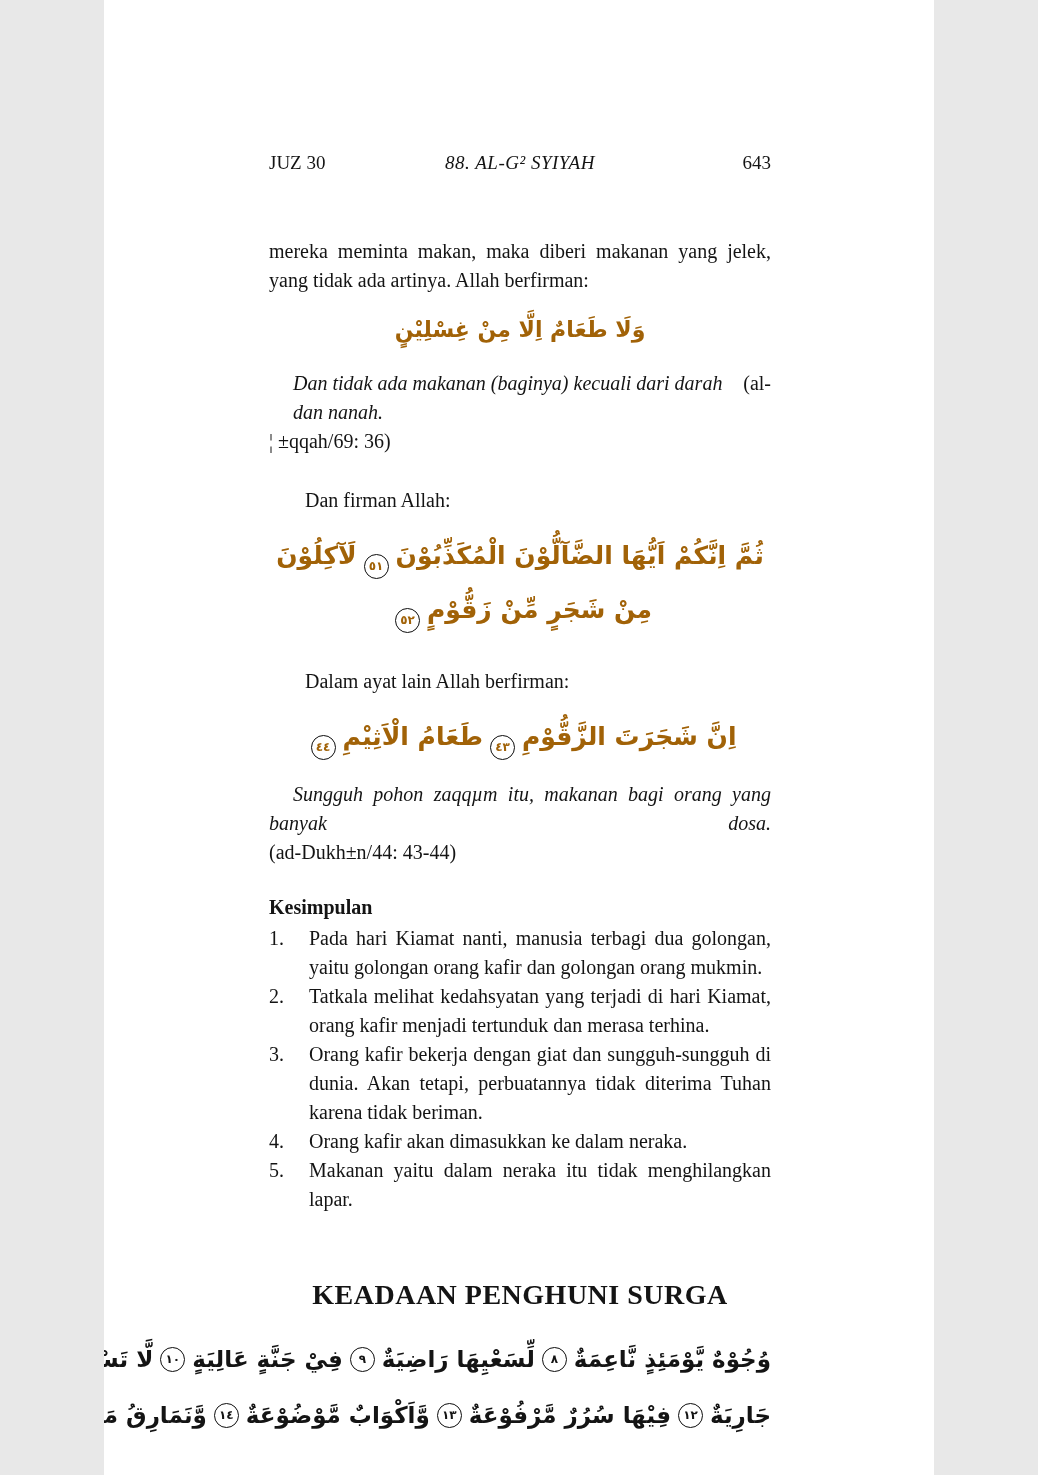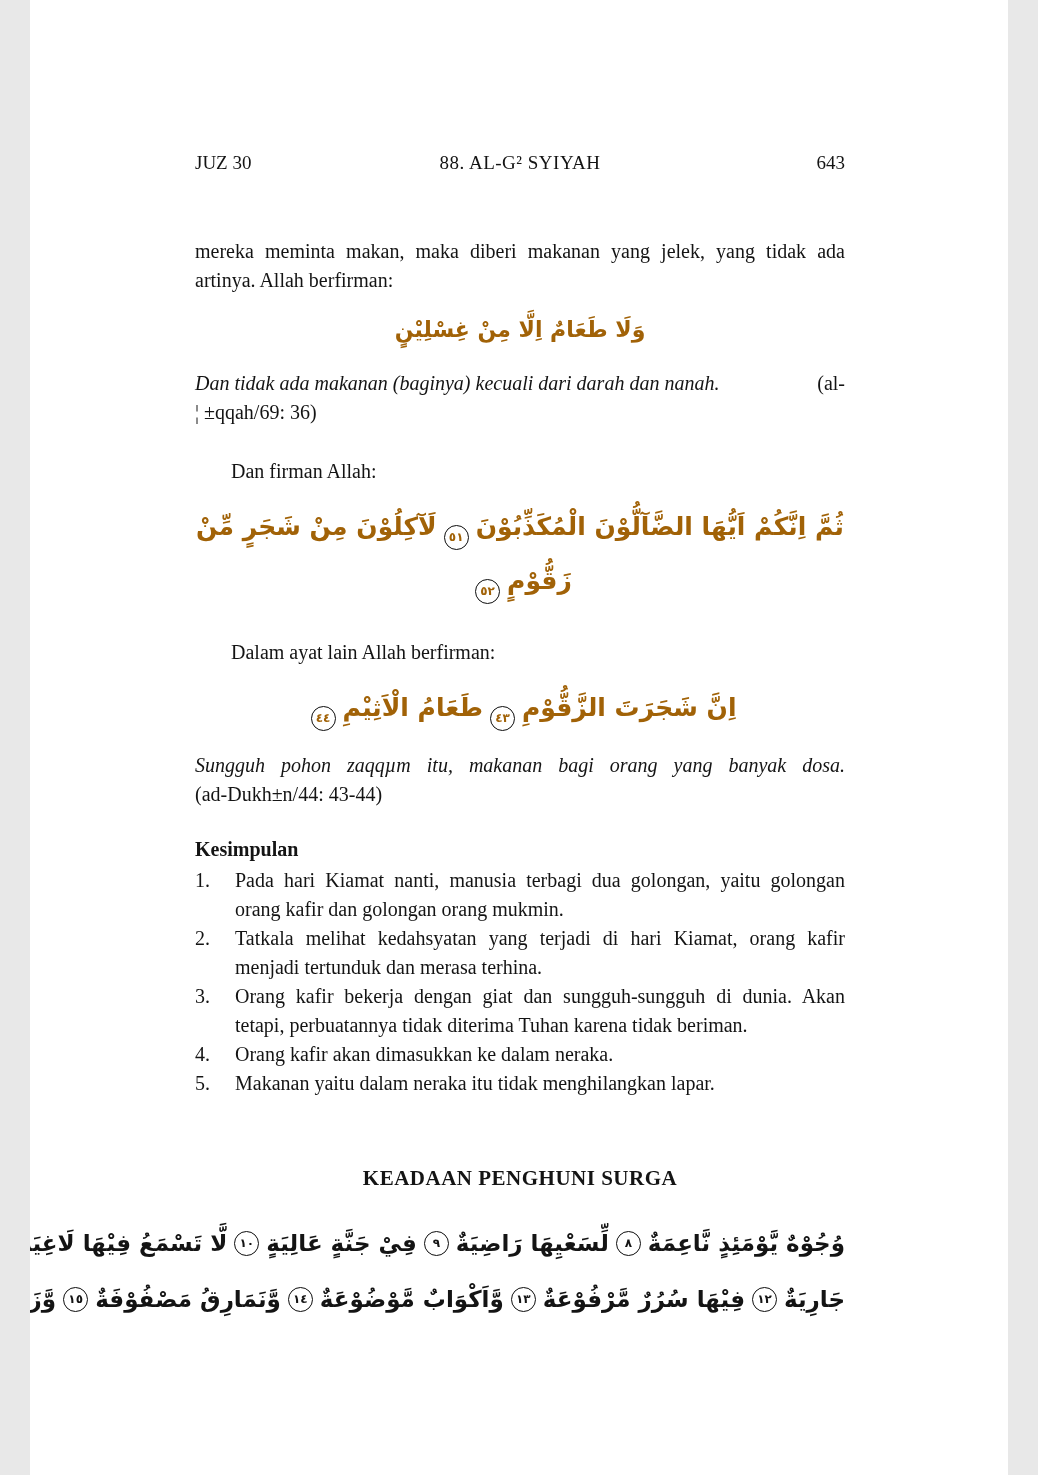--- a/index.html
+++ b/index.html
@@ -1,41 +1,41 @@
 <!DOCTYPE html>
 <html><head>
 <meta charset="utf-8">
 <style>
   * { box-sizing: border-box; }
   html, body { margin: 0; padding: 0; background: #e8e8e8; }
   .page {
-    width: 978px;
+    width: 830px;
     height: 1475px;
     margin: 0 auto;
     background: #ffffff;
     color: #141414;
     font-family: "Liberation Serif", "DejaVu Serif", serif;
     font-size: 20px;
     line-height: 29px;
     padding: 148px 163px 40px 165px;
     position: relative;
     overflow: hidden;
   }
   .page-header {
     display: grid;
     grid-template-columns: 1fr auto 1fr;
     align-items: baseline;
     font-size: 19px;
     margin-bottom: 60px;
   }
-  .page-header .hdr-center { text-align: center; letter-spacing: 0.5px; }
+  .page-header .hdr-center { text-align: center; letter-spacing: 0.5px; font-style: italic; }
   .page-header .hdr-right { text-align: right; }
   .para { margin: 0; text-align: justify; }
   .indent { text-indent: 36px; margin-top: 30px; text-align: left; }
-  .italic { font-style: italic; }
+  .italic { font-style: italic; margin-left: 24px; }
 
   
   .arabic-center {
     direction: rtl;
     text-align: center;
     font-family: "DejaVu Sans", sans-serif;
     font-weight: 700;
     color: #a16207;
   }
   .size-s { font-size: 22px; line-height: 46px; margin-top: 12px; }
@@ -80,21 +80,21 @@
     margin: 26px 0 2px 0;
   }
   ol.conclusion { list-style: none; margin: 0; padding: 0; }
   ol.conclusion li { display: flex; align-items: flex-start; }
   ol.conclusion .num { flex: 0 0 40px; }
   ol.conclusion .txt { flex: 1 1 auto; text-align: justify; }
 
   .section-heading {
     text-align: center;
     font-weight: bold;
-    font-size: 21px;
+    font-size: 28px;
     letter-spacing: 0.5px;
     margin: 66px 0 26px 0;
   }
 </style>
 </head>
 <body>
 
 <div class="page">
 
   <header class="page-header">

